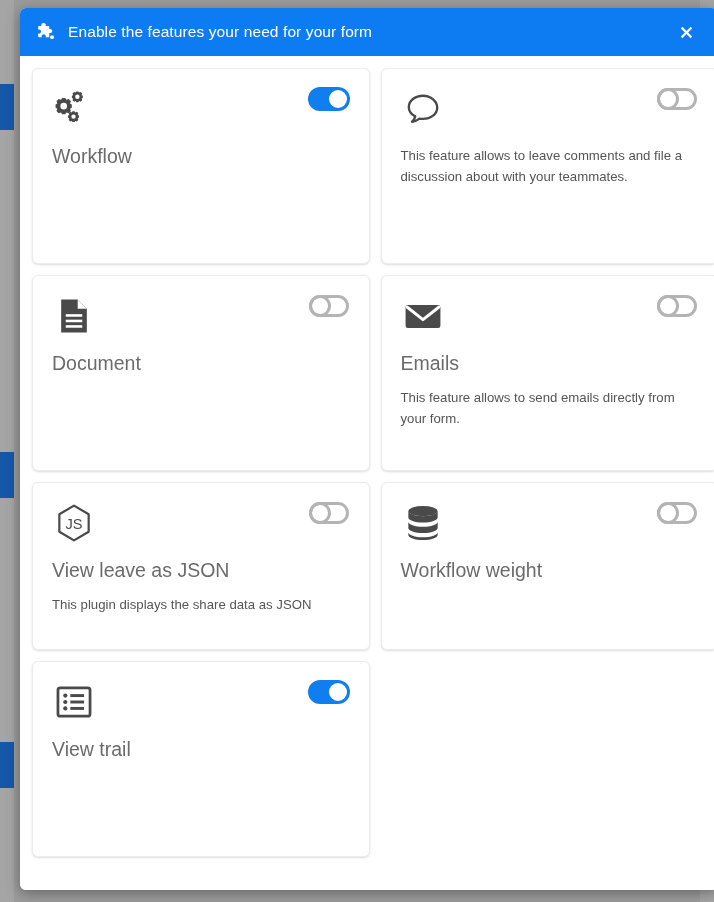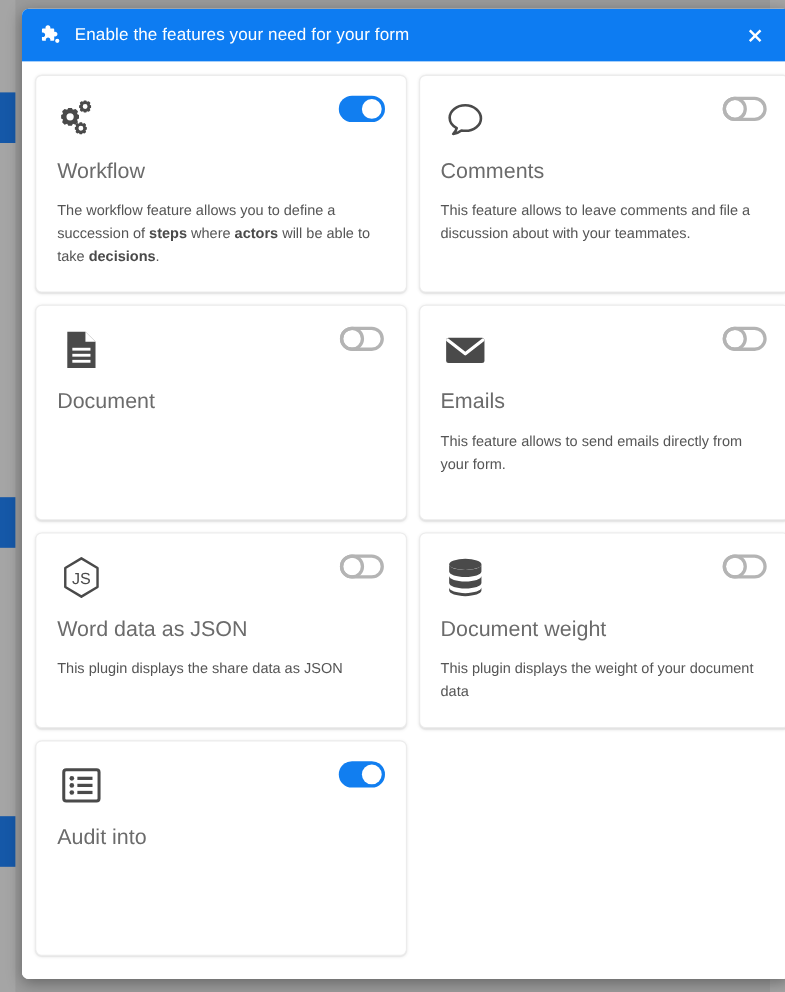--- a/index.html
+++ b/index.html
@@ -159,35 +159,33 @@
                 <path d="M33.6 9.6l-1.3-.7.6-1.8-1.6-1.6-1.8.6-.7-1.3h-2.3l-.7 1.3-1.8-.6-1.6 1.6.6 1.8-1.3.7v2.3l1.3.7-.6 1.8 1.6 1.6 1.8-.6.7 1.3h2.3l.7-1.3 1.8.6 1.6-1.6-.6-1.8 1.3-.7V9.6zm-5.9 3.5a2.4 2.4 0 110-4.8 2.4 2.4 0 010 4.8z"></path>
                 <path d="M29.4 31.2l-1.3-.7.6-1.8-1.6-1.6-1.8.6-.7-1.3h-2.3l-.7 1.3-1.8-.6-1.6 1.6.6 1.8-1.3.7v2.3l1.3.7-.6 1.8 1.6 1.6 1.8-.6.7 1.3h2.3l.7-1.3 1.8.6 1.6-1.6-.6-1.8 1.3-.7v-2.3zm-5.9 3.5a2.4 2.4 0 110-4.8 2.4 2.4 0 010 4.8z"></path>
               </svg>
             </span>
             <span class="toggle">
               <span class="track-on"></span>
               <span class="knob-on"></span>
             </span>
           </div>
           <h3 class="card-title">Workflow</h3>
-          <p class="card-desc"><span>The workflow feature allows you to define a succession of </span><b>steps</b><span> where </span><b>actors</b><span> will be able to take </span><b>decisions</b><span>.</span></p>
         </div>
         <div class="card">
           <div class="card-top">
             <span class="card-icon">
               <svg viewBox="0 0 48 48" width="44" height="44" aria-hidden="true">
                 <path d="M24 9.5c-8.6 0-15.5 5.5-15.5 12.3 0 4.3 2.8 8.1 7 10.3-.4 2.2-1.7 4.3-3.5 5.8 2.9-.4 5.9-1.6 8.2-3.4 1.2.2 2.5.3 3.8.3 8.6 0 15.5-5.5 15.5-12.3S32.6 9.5 24 9.5z" fill="none" stroke="#4a4a4a" stroke-width="2.6" stroke-linejoin="round"></path>
               </svg>
             </span>
             <span class="toggle">
               <span class="track-off"></span>
               <span class="knob-off"></span>
             </span>
           </div>
-          <h3 class="card-title">Comments</h3>
           <p class="card-desc"><span>This feature allows to leave comments and file a discussion about with your teammates.</span></p>
         </div>
         <div class="card">
           <div class="card-top">
             <span class="card-icon">
               <svg viewBox="0 0 48 48" width="44" height="44" aria-hidden="true">
                 <path d="M10 6h18l10 10v26H10z" fill="#4a4a4a"></path>
                 <path d="M28 6l10 10H28z" fill="#ffffff"></path>
                 <rect x="15" y="22" width="18" height="2.8" fill="#ffffff"></rect>
                 <rect x="15" y="28" width="18" height="2.8" fill="#ffffff"></rect>
@@ -223,58 +221,57 @@
               <svg viewBox="0 0 48 48" width="44" height="44" aria-hidden="true">
                 <path d="M24 5l16 9.5v19L24 43 8 33.5v-19z" fill="none" stroke="#4a4a4a" stroke-width="2.4" stroke-linejoin="round"></path>
                 <text x="24" y="30" text-anchor="middle" font-family="Liberation Sans, sans-serif" font-size="16" font-weight="400" fill="#4a4a4a">JS</text>
               </svg>
             </span>
             <span class="toggle">
               <span class="track-off"></span>
               <span class="knob-off"></span>
             </span>
           </div>
-          <h3 class="card-title">Word data as JSON</h3>
+          <h3 class="card-title">View leave as JSON</h3>
           <p class="card-desc"><span>This plugin displays the share data as JSON</span></p>
         </div>
         <div class="card is-short">
           <div class="card-top">
             <span class="card-icon">
               <svg viewBox="0 0 48 48" width="44" height="44" fill="#4a4a4a" aria-hidden="true">
                 <ellipse cx="24" cy="11" rx="16" ry="5.5"></ellipse>
                 <path d="M8 11v7c0 3 7.2 5.5 16 5.5S40 21 40 18v-7c0 3-7.2 5.5-16 5.5S8 14 8 11z"></path>
                 <path d="M8 22.5v7c0 3 7.2 5.5 16 5.5s16-2.5 16-5.5v-7c0 3-7.2 5.5-16 5.5s-16-2.5-16-5.5z"></path>
                 <path d="M8 34v3c0 3 7.2 5.5 16 5.5s16-2.5 16-5.5v-3c0 3-7.2 5.5-16 5.5S8 37 8 34z"></path>
               </svg>
             </span>
             <span class="toggle">
               <span class="track-off"></span>
               <span class="knob-off"></span>
             </span>
           </div>
-          <h3 class="card-title">Document weight</h3>
-          <p class="card-desc"><span>This plugin displays the weight of your document data</span></p>
+          <h3 class="card-title">Workflow weight</h3>
         </div>
         <div class="card">
           <div class="card-top">
             <span class="card-icon">
               <svg viewBox="0 0 48 48" width="44" height="44" aria-hidden="true">
                 <rect x="6.5" y="8.5" width="35" height="31" rx="2.5" fill="none" stroke="#4a4a4a" stroke-width="3"></rect>
                 <circle cx="14.5" cy="17" r="2.3" fill="#4a4a4a"></circle>
                 <circle cx="14.5" cy="24" r="2.3" fill="#4a4a4a"></circle>
                 <circle cx="14.5" cy="31" r="2.3" fill="#4a4a4a"></circle>
                 <rect x="20" y="15.4" width="15" height="3.2" fill="#4a4a4a"></rect>
                 <rect x="20" y="22.4" width="15" height="3.2" fill="#4a4a4a"></rect>
                 <rect x="20" y="29.4" width="15" height="3.2" fill="#4a4a4a"></rect>
               </svg>
             </span>
             <span class="toggle">
               <span class="track-on"></span>
               <span class="knob-on"></span>
             </span>
           </div>
-          <h3 class="card-title">Audit into</h3>
+          <h3 class="card-title">View trail</h3>
         </div>
         <div class="empty-cell"></div>
       </div>
   </div>
 
 </div>
 
 </body></html>

